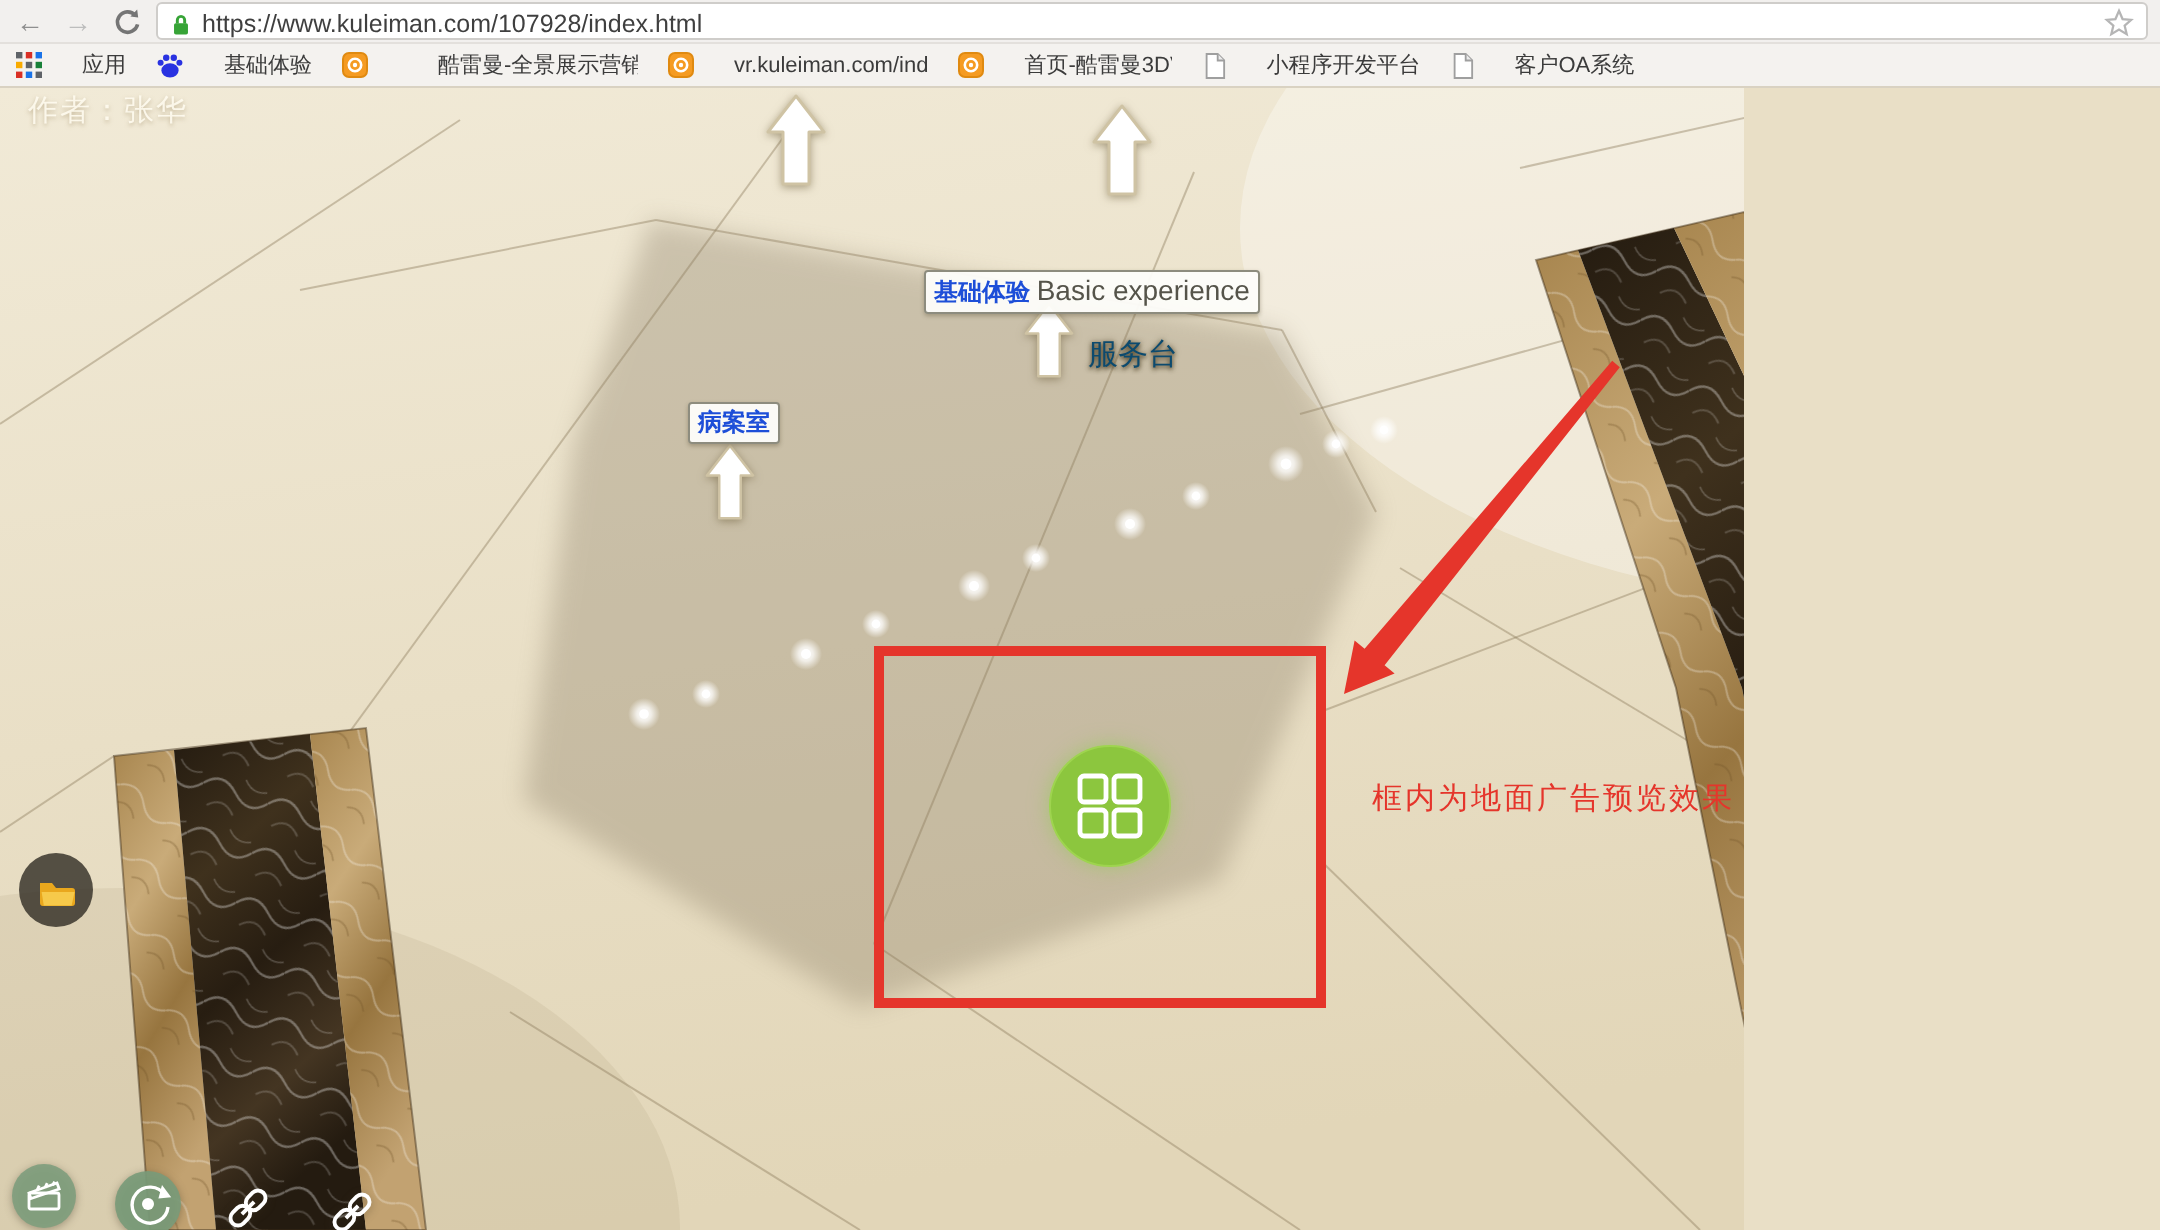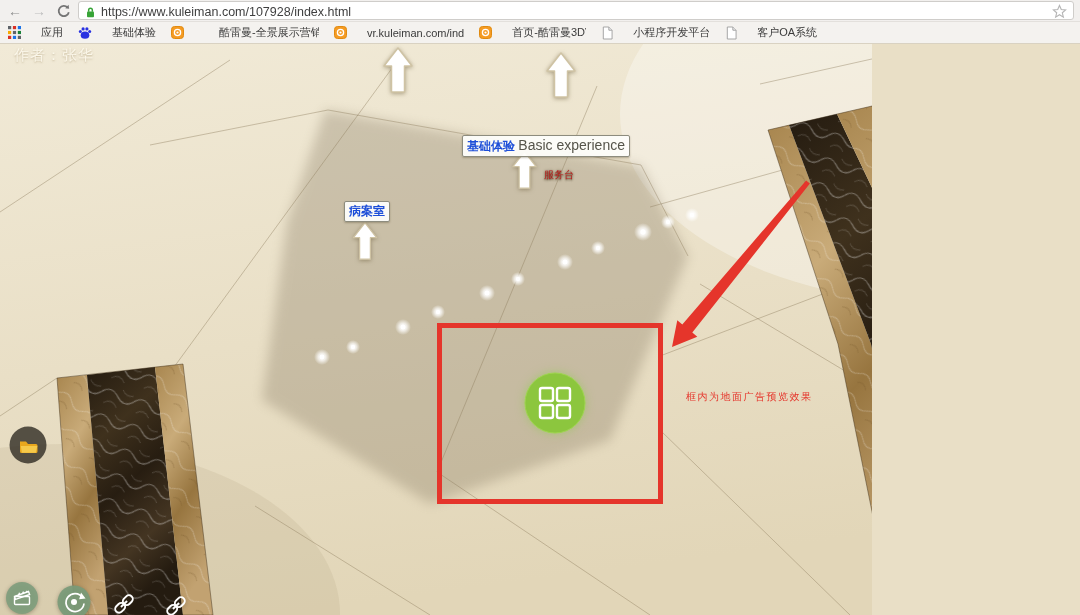--- a/index.html
+++ b/index.html
@@ -39,29 +39,29 @@
     color:rgba(255,252,240,0.88);text-shadow:0 1px 2px rgba(160,140,100,0.55);
   }
   .hotspot-arrow{position:absolute;filter:drop-shadow(0 1px 2px rgba(110,95,60,0.55));cursor:pointer;}
   .tag-box{
     position:absolute;background:rgba(253,253,250,0.95);border:1px solid #8d8c7e;border-radius:2px;
     padding:1px 4px;font-size:12px;white-space:nowrap;box-shadow:0 1px 2px rgba(80,70,40,0.35);
   }
   .tag-zh{font-weight:bold;color:#1d4ed8;}
   .tag-en{color:#55544a;font-size:14px;}
   .floating-label{
-    position:absolute;color:#b91c1c;font-size:10px;white-space:nowrap;
+    position:absolute;color:#0c4a6e;font-size:15px;white-space:nowrap;
     text-shadow:0 1px 2px rgba(70,58,30,0.9),0 0 3px rgba(70,58,30,0.6);
   }
   .red-rect{
     position:absolute;left:437px;top:279px;width:226px;height:181px;
     border:5px solid #e5352b;box-sizing:border-box;
   }
   .red-note{
-    position:absolute;left:686px;top:346px;font-size:10px;letter-spacing:1.5px;
+    position:absolute;left:686px;top:346px;font-size:15px;letter-spacing:1.5px;
     color:#e5352b;white-space:nowrap;
   }
   .annot-svg{position:absolute;left:0;top:0;pointer-events:none;}
   .grid-hotspot{position:absolute;left:524px;top:328px;cursor:pointer;
     filter:drop-shadow(0 0 5px rgba(150,200,90,0.65));}
   .folder-btn{position:absolute;left:9px;top:382px;cursor:pointer;}
   .tb-btn{position:absolute;cursor:pointer;filter:drop-shadow(0 1px 2px rgba(60,50,30,0.4));}
 </style>
 </head>
 <body>

